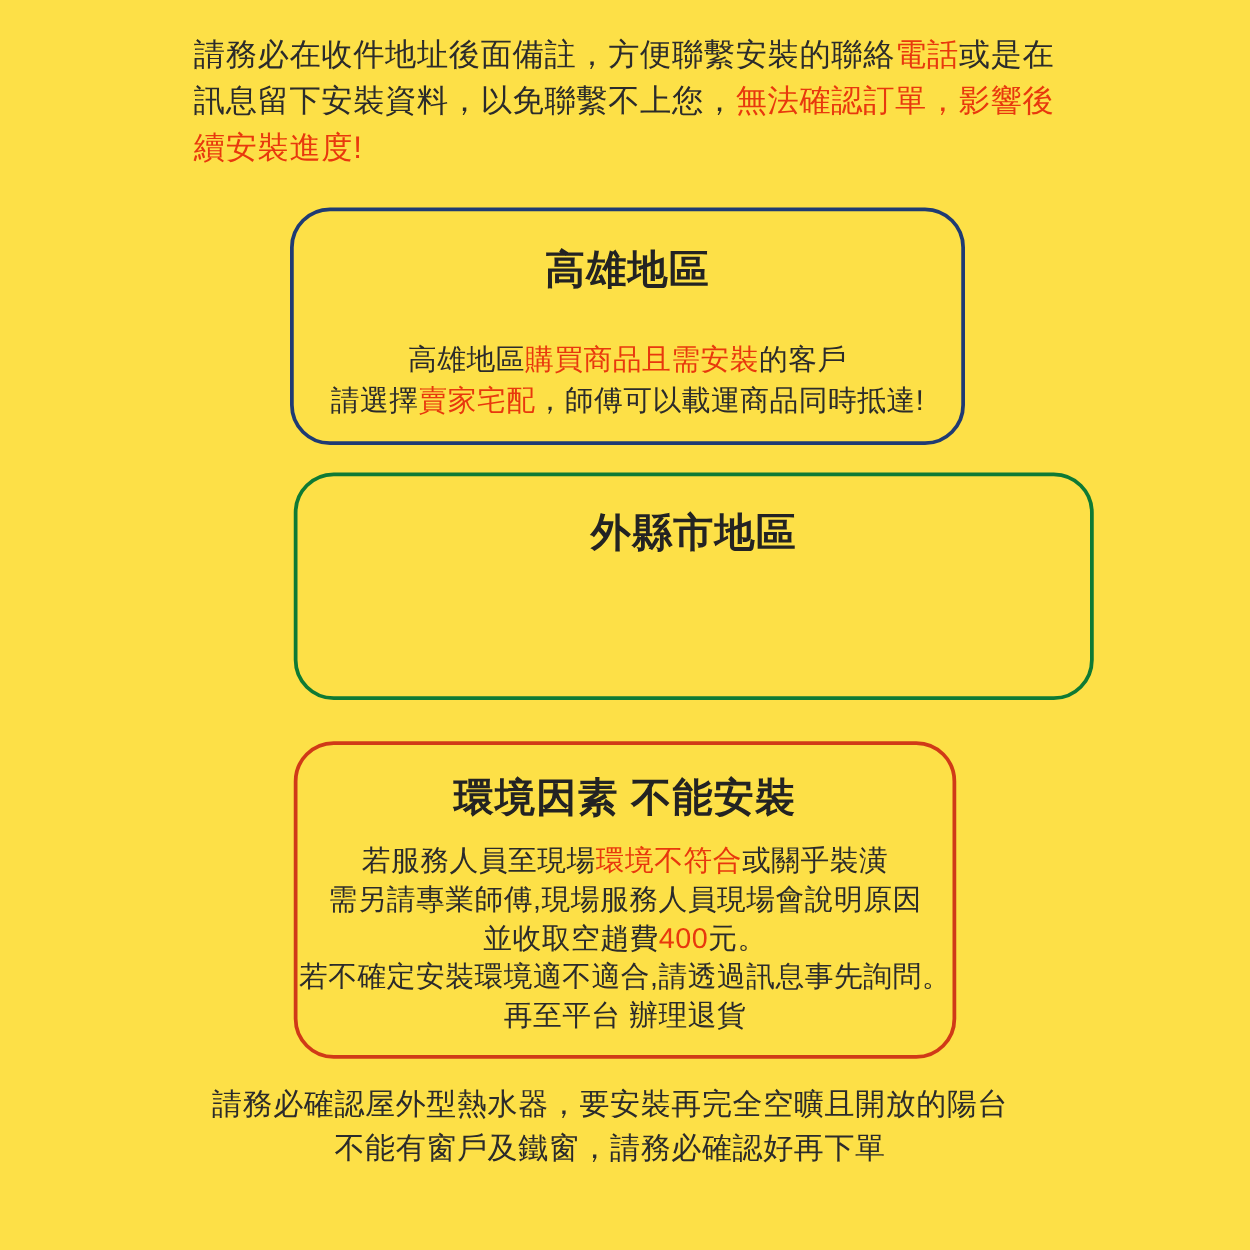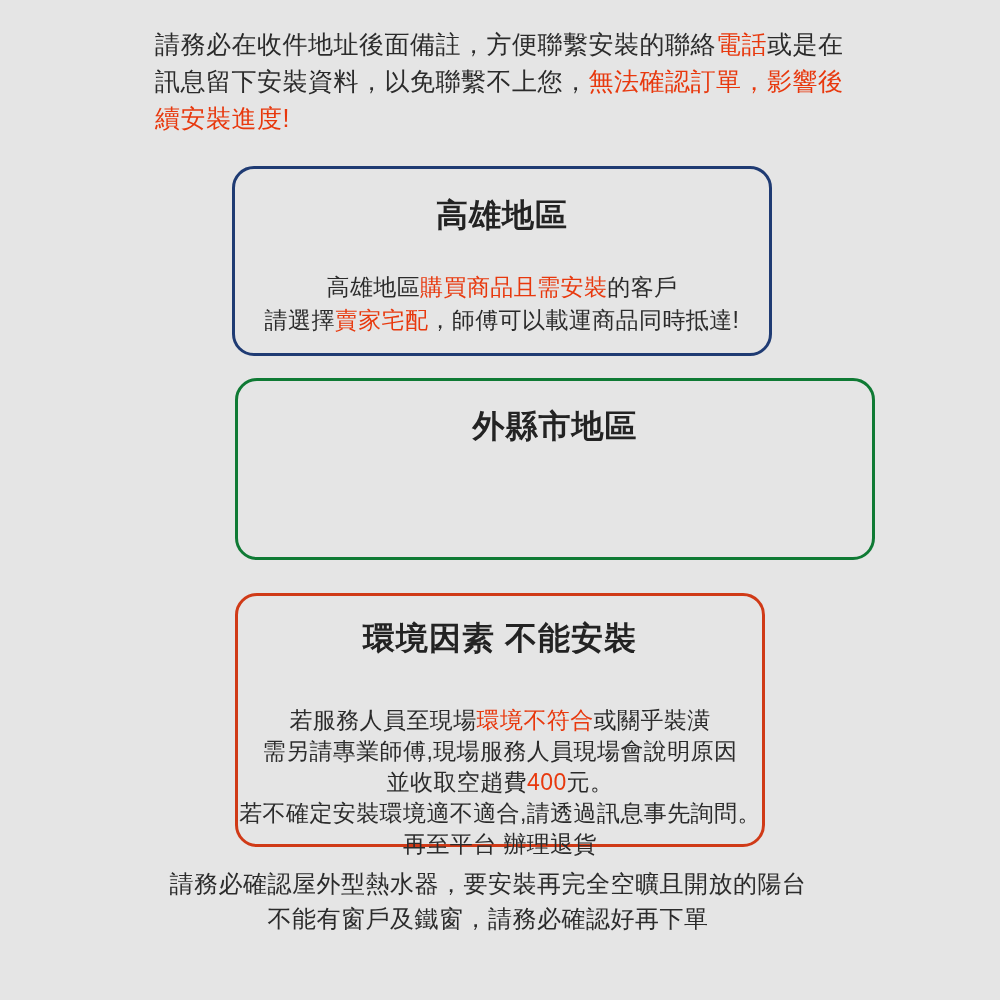--- a/index.html
+++ b/index.html
@@ -10,21 +10,21 @@
     width: 1000px;
     height: 1000px;
     background: #ffffff;
     font-family: "Liberation Sans", "DejaVu Sans", sans-serif;
     overflow: hidden;
   }
   #page {
     position: relative;
     width: 1000px;
     height: 1000px;
-    background: #e5e5e5;
+    background: #fde047;
     box-sizing: border-box;
   }
   .notice {
     position: absolute;
     left: 150px;
     width: 700px;
     text-align: center;
     color: #2b2b2b;
   }
   .top-notice {
@@ -44,21 +44,21 @@
     font-size: 24px;
     line-height: 35px;
     letter-spacing: 0.5px;
   }
   .red {
     color: #e8380d;
   }
   .card {
     position: absolute;
     box-sizing: border-box;
-    border-radius: 22px;
+    border-radius: 32px;
     background: transparent;
   }
   .card-title {
     text-align: center;
     font-size: 32px;
     font-weight: bold;
     color: #232323;
     letter-spacing: 1px;
   }
   .card-body {
@@ -104,21 +104,21 @@
     left: 235px;
     top: 593px;
     width: 530px;
     height: 254px;
     border: 3px solid #d03a17;
   }
   #card-environment .card-title {
     margin-top: 21px;
   }
   #card-environment .card-body {
-    margin-top: 44px;
+    margin-top: 12px;
     line-height: 31px;
   }
 </style>
 </head>
 <body>
 
 <div id="page">
 
   <div class="notice top-notice">
     <span>請務必在收件地址後面備註，方便聯繫安裝的聯絡</span><span class="red">電話</span><span>或是在</span><br>

